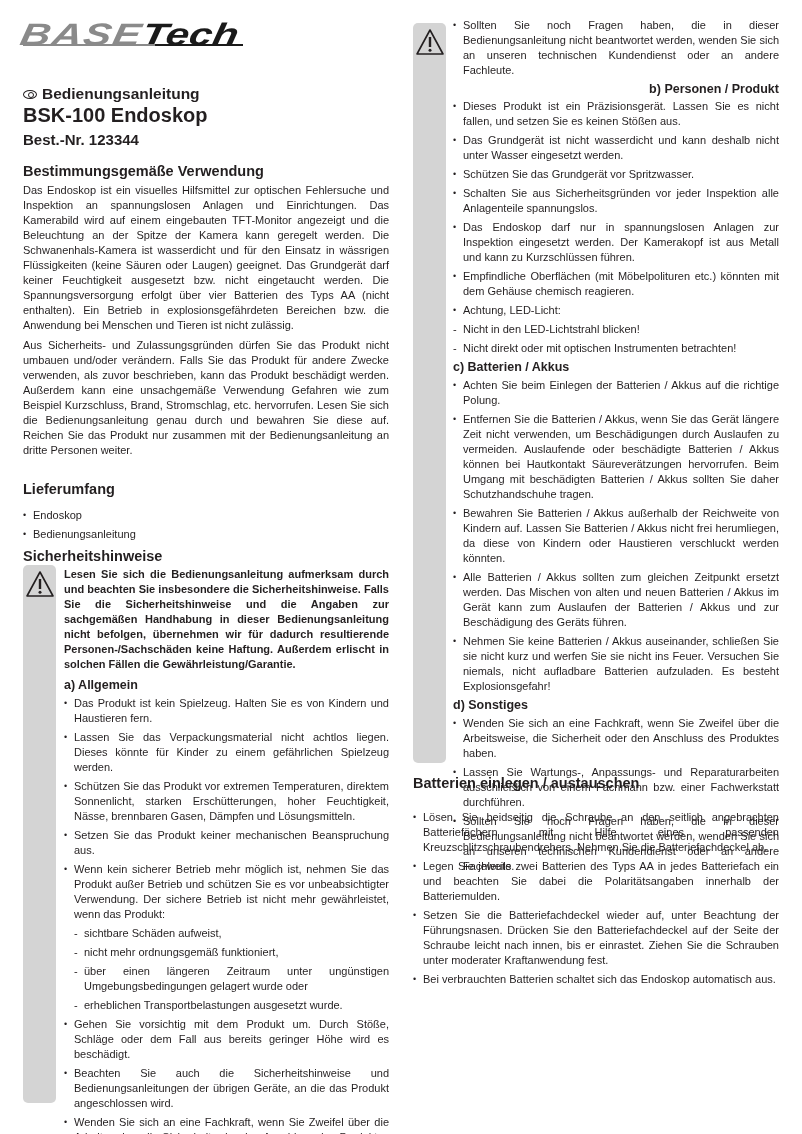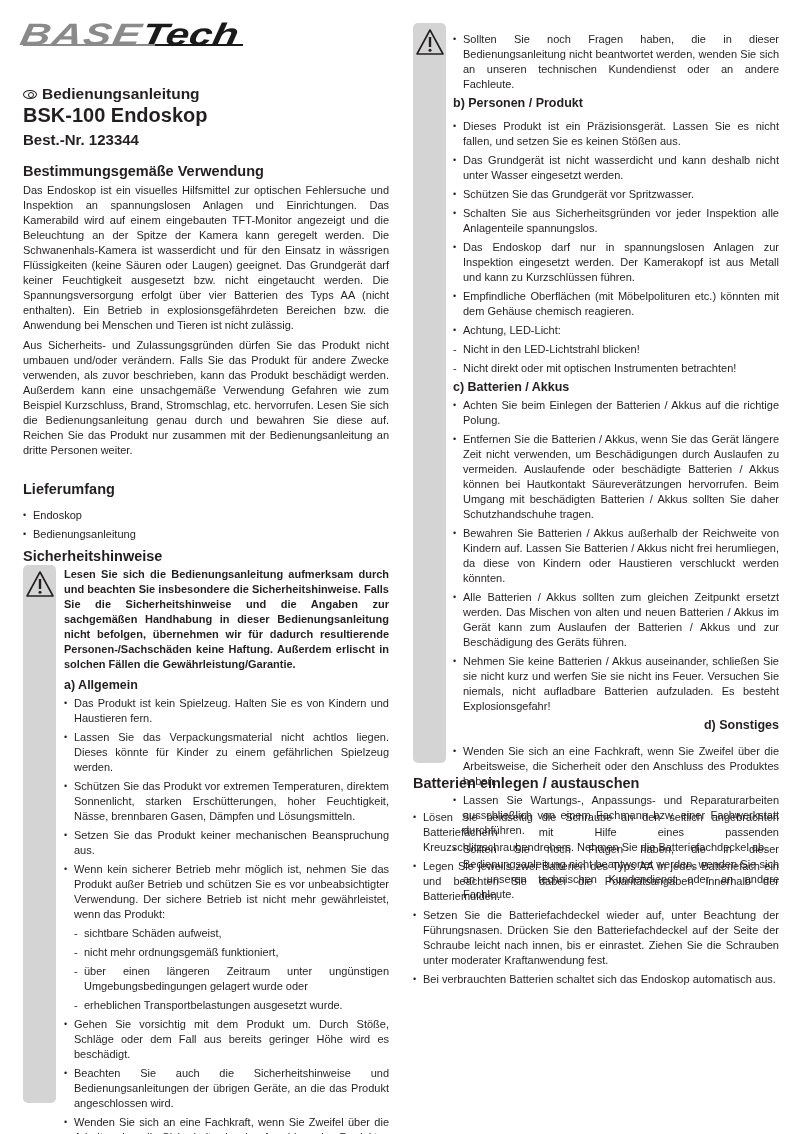--- a/index.html
+++ b/index.html
@@ -102,26 +102,26 @@
     </ul>
   </div>
 
   <div class="warn-bar" style="left:413px; top:23px; height:740px;"></div>
   <svg class="warn-icon" style="left:415px; top:28px;" viewBox="0 0 30 28">
     <path d="M15 2 L28 26 L2 26 Z" fill="none" stroke="#231f20" stroke-width="1.6" stroke-linejoin="round"></path>
     <rect x="13.8" y="9" width="2.4" height="10" fill="#231f20"></rect>
     <circle cx="15" cy="22.3" r="1.5" fill="#231f20"></circle>
   </svg>
 
-  <div class="abs" style="left:453px; top:32px; width:326px;">
+  <div class="abs" style="left:453px; top:18px; width:326px;">
     <ul class="b" style="margin-bottom:2px;">
       <li>Sollten Sie noch Fragen haben, die in dieser Bedienungsanleitung nicht beantwortet werden, wenden Sie sich an unseren technischen Kundendienst oder an andere Fachleute.</li>
     </ul>
 
-    <div class="h3" style="margin-bottom:8px;">b) Personen / Produkt</div>
+    <div class="h3" style="margin-bottom:2px;text-align:right;">b) Personen / Produkt</div>
     <ul class="b">
       <li>Dieses Produkt ist ein Präzisionsgerät. Lassen Sie es nicht fallen, und setzen Sie es keinen Stößen aus.</li>
       <li>Das Grundgerät ist nicht wasserdicht und kann deshalb nicht unter Wasser eingesetzt werden.</li>
       <li>Schützen Sie das Grundgerät vor Spritzwasser.</li>
       <li>Schalten Sie aus Sicherheitsgründen vor jeder Inspektion alle Anlagenteile spannungslos.</li>
       <li>Das Endoskop darf nur in spannungslosen Anlagen zur Inspektion eingesetzt werden. Der Kamerakopf ist aus Metall und kann zu Kurzschlüssen führen.</li>
       <li>Empfindliche Oberflächen (mit Möbelpolituren etc.) könnten mit dem Gehäuse chemisch reagieren.</li>
       <li>Achtung, LED-Licht:</li>
     </ul>
     <ul class="d" style="margin-left:0;">
@@ -131,21 +131,21 @@
 
     <div class="h3" style="margin-bottom:3px;">c) Batterien / Akkus</div>
     <ul class="b">
       <li>Achten Sie beim Einlegen der Batterien / Akkus auf die richtige Polung.</li>
       <li>Entfernen Sie die Batterien / Akkus, wenn Sie das Gerät längere Zeit nicht verwenden, um Beschädigungen durch Auslaufen zu vermeiden. Auslaufende oder beschädigte Batterien / Akkus können bei Hautkontakt Säureverätzungen hervorrufen. Beim Umgang mit beschädigten Batterien / Akkus sollten Sie daher Schutzhandschuhe tragen.</li>
       <li>Bewahren Sie Batterien / Akkus außerhalb der Reichweite von Kindern auf. Lassen Sie Batterien / Akkus nicht frei herumliegen, da diese von Kindern oder Haustieren verschluckt werden könnten.</li>
       <li>Alle Batterien / Akkus sollten zum gleichen Zeitpunkt ersetzt werden. Das Mischen von alten und neuen Batterien / Akkus im Gerät kann zum Auslaufen der Batterien / Akkus und zur Beschädigung des Geräts führen.</li>
       <li>Nehmen Sie keine Batterien / Akkus auseinander, schließen Sie sie nicht kurz und werfen Sie sie nicht ins Feuer. Versuchen Sie niemals, nicht aufladbare Batterien aufzuladen. Es besteht Explosionsgefahr!</li>
     </ul>
 
-    <div class="h3" style="margin-bottom:11px;text-align:right;">d) Sonstiges</div>
+    <div class="h3" style="margin-bottom:3px;">d) Sonstiges</div>
     <ul class="b">
       <li>Wenden Sie sich an eine Fachkraft, wenn Sie Zweifel über die Arbeitsweise, die Sicherheit oder den Anschluss des Produktes haben.</li>
       <li>Lassen Sie Wartungs-, Anpassungs- und Reparaturarbeiten ausschließlich von einem Fachmann bzw. einer Fachwerkstatt durchführen.</li>
       <li>Sollten Sie noch Fragen haben, die in dieser Bedienungsanleitung nicht beantwortet werden, wenden Sie sich an unseren technischen Kundendienst oder an andere Fachleute.</li>
     </ul>
   </div>
 
   <div class="abs" style="left:413px; top:775px; width:366px;">
     <div class="h2" style="margin-bottom:18px;">Batterien einlegen / austauschen</div>
     <ul class="b">

